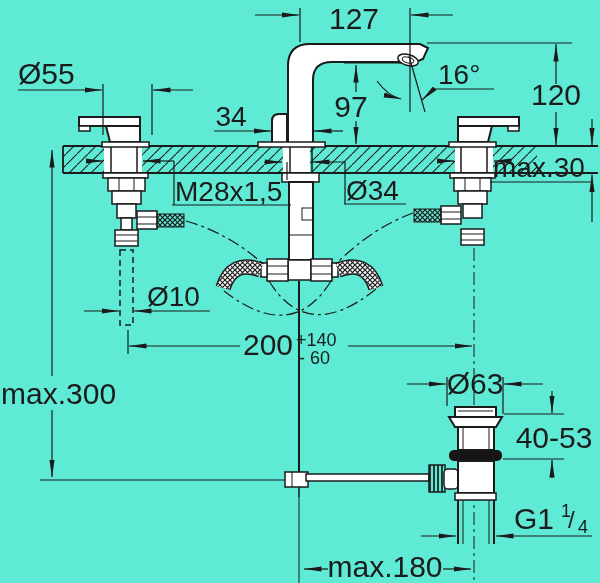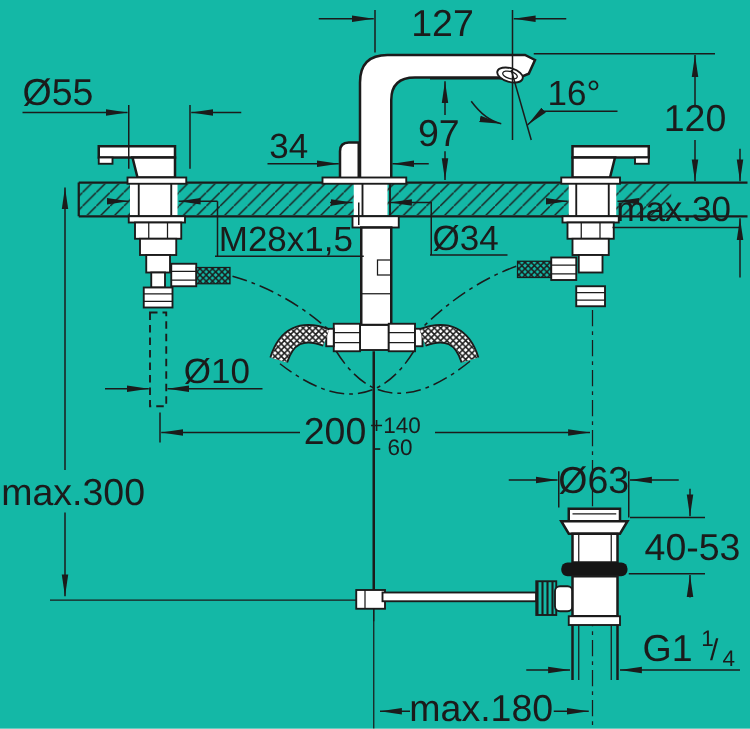--- a/index.html
+++ b/index.html
@@ -1,17 +1,17 @@
 <!DOCTYPE html>
 <html><head>
 <meta charset="utf-8">
 <style>
   html,body{margin:0;padding:0;background:#e8e8e8;}
   .stage{
-    width:600px;height:583px;background:#14b8a6;position:relative;margin:0 auto;
+    width:600px;height:583px;background:#5eead4;position:relative;margin:0 auto;
     font-family:"Liberation Sans", sans-serif;
   }
   svg{position:absolute;left:0;top:0;}
   text{fill:#1b1b1b;font-family:"Liberation Sans", sans-serif;}
   .t30{font-size:30px;}
   .t28{font-size:28px;}
   .t18{font-size:18px;}
   .t24{font-size:24px;}
   .mid{text-anchor:middle;}
   .obj{stroke:#1b1b1b;stroke-width:2;fill:#ffffff;}

